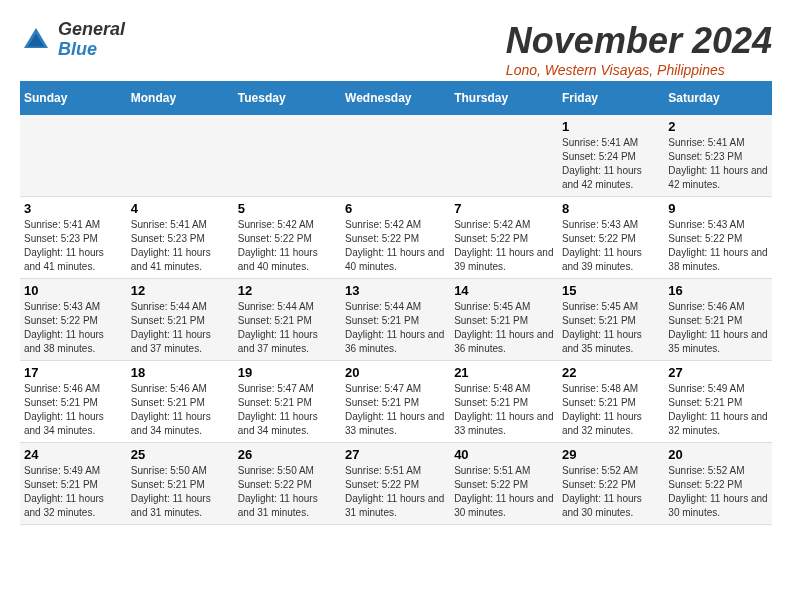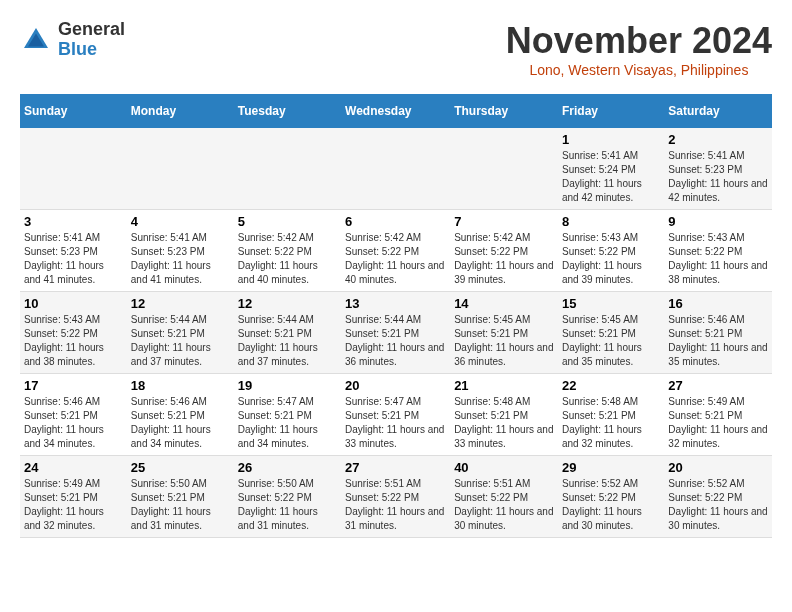--- a/index.html
+++ b/index.html
@@ -7,40 +7,41 @@
       font-family: Arial, sans-serif;
       background: #fff;
       width: 792px;
       min-height: 612px;
       padding: 20px;
     }
     .header-area {
       display: flex;
       justify-content: space-between;
       align-items: flex-start;
-      margin-bottom: 16px;
+      margin-bottom: 3px;
+      font-style: italic;
     }
     .logo {
       display: flex;
       align-items: center;
       gap: 6px;
     }
     .logo-text {
       font-size: 18px;
       font-weight: bold;
       line-height: 1.1;
     }
     .logo-text .general { color: #333; }
     .logo-text .blue { color: #2a7fc0; }
     .logo-icon {
       width: 32px;
       height: 32px;
     }
     .title-area {
-      text-align: center;
+      text-align: left;
     }
     .month-title {
       font-size: 36px;
       font-weight: bold;
       color: #333;
     }
     .location {
       font-size: 14px;
       color: #c2410c;
     }

